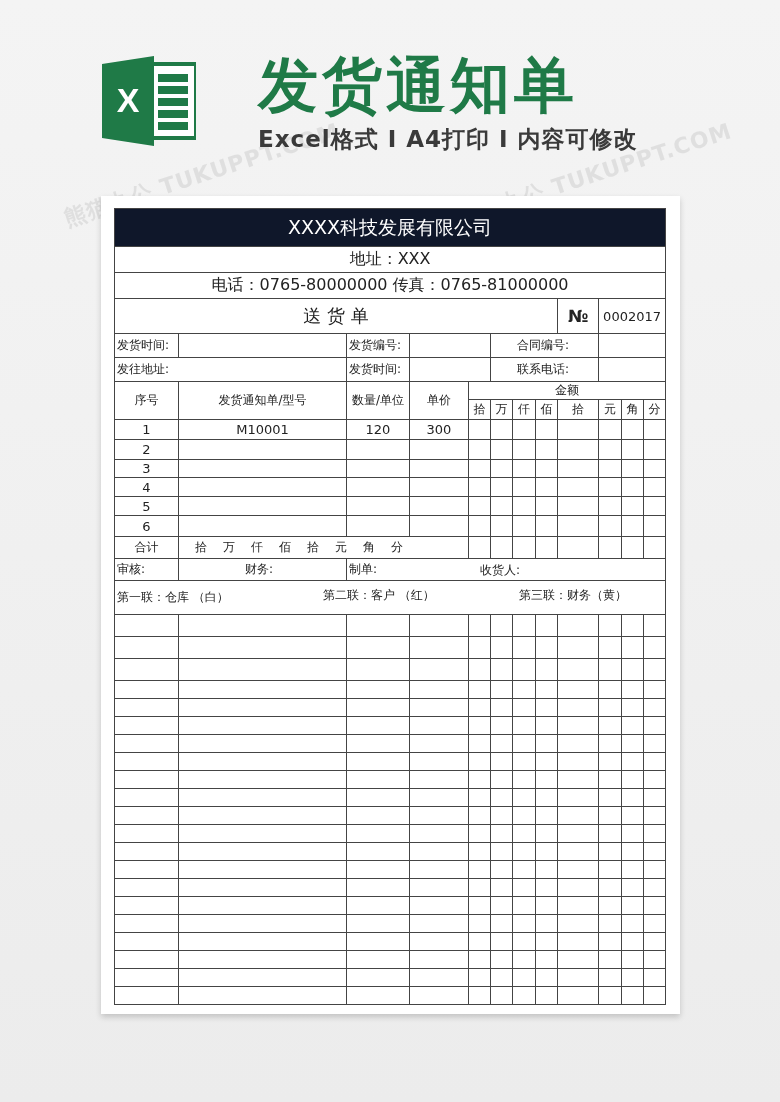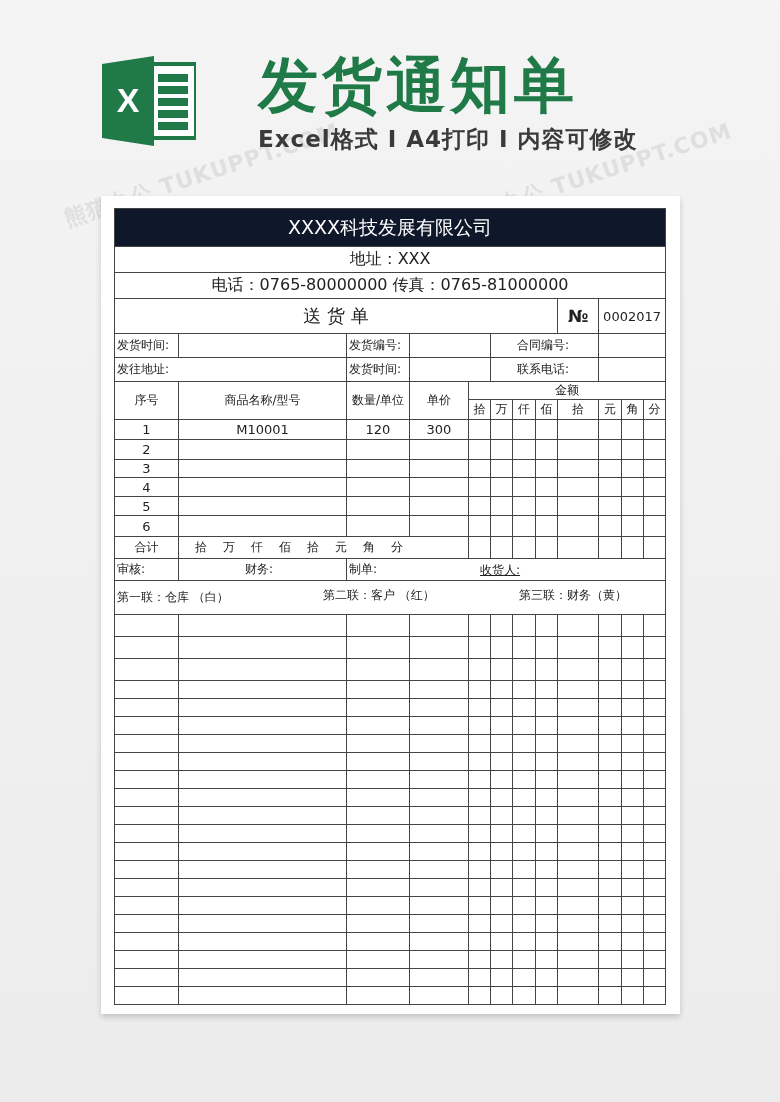--- a/index.html
+++ b/index.html
@@ -85,21 +85,21 @@
   </tr>
   <tr style="height:24px">
     <td colspan="2" class="l">发往地址:</td>
     <td class="l">发货时间:</td>
     <td colspan="2"></td>
     <td colspan="4" class="l" style="border-left:none;padding-left:26px !important;">联系电话:</td>
     <td colspan="3"></td>
   </tr>
   <tr style="height:17px">
     <td rowspan="2">序号</td>
-    <td rowspan="2">商品名称/型号</td>
+    <td rowspan="2">发货通知单/型号</td>
     <td rowspan="2">数量/单位</td>
     <td rowspan="2">单价</td>
     <td colspan="8">金额</td>
   </tr>
   <tr style="height:20px">
     <td>拾</td>
     <td>万</td>
     <td>仟</td>
     <td>佰</td>
     <td>拾</td>
@@ -207,21 +207,21 @@
     <td></td>
         <td></td>
         <td></td>
         <td></td>
   </tr>
   <tr style="height:22px">
     <td class="l">审核:</td>
     <td class="l" style="padding-left:66px !important;">财务:</td>
     <td colspan="10" class="l" style="position:relative;">
       <span>制单:</span>
-      <span style="position:absolute;left:133px;top:3px;text-decoration:underline;">收货人:</span>
+      <span style="position:absolute;left:133px;top:3px;">收货人:</span>
     </td>
   </tr>
   <tr style="height:34px">
     <td colspan="12" class="l" style="position:relative;">
       <span>第一联：仓库 （白）</span>
       <span style="position:absolute;left:208px;top:6px;">第二联：客户 （红）</span>
       <span style="position:absolute;left:404px;top:6px;">第三联：财务（黄）</span>
     </td>
   </tr>
   </tbody>

